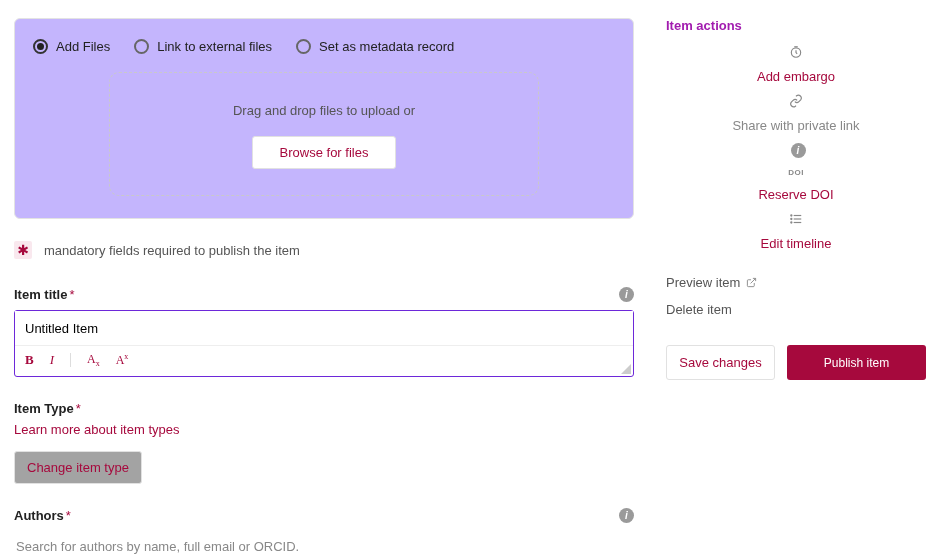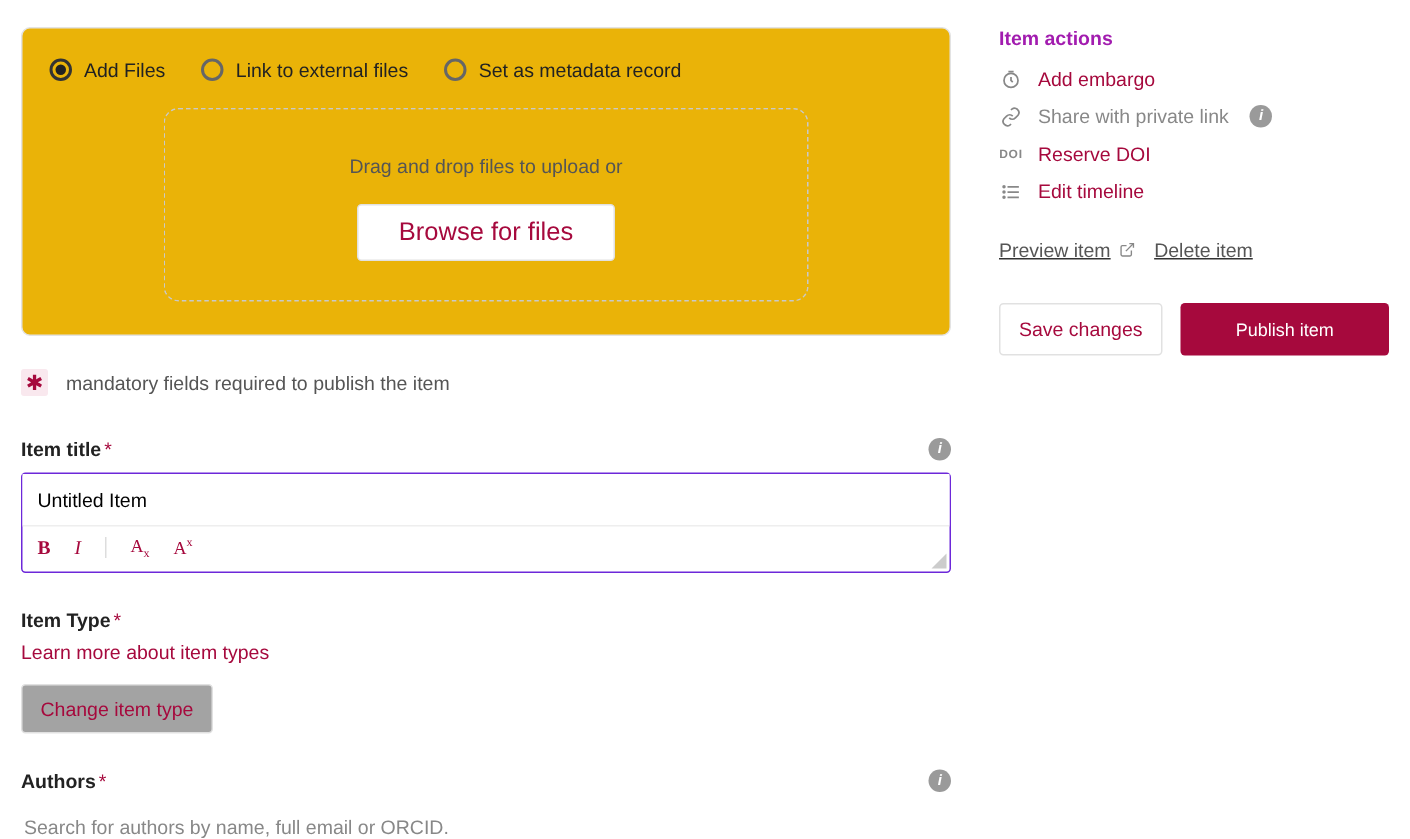--- a/index.html
+++ b/index.html
@@ -10,21 +10,21 @@
     background: #fff;
     padding: 18px 14px;
   }
   .wrapper { display: flex; gap: 32px; }
   .main { flex: 1; max-width: 638px; }
   .side { width: 260px; }
 
   .upload-panel {
     border: 1px solid #e3e3e3;
     border-radius: 6px;
-    background: #eab308;
+    background: #c4b5fd;
     padding: 20px 18px 22px 18px;
   }
   .file-modes { display: flex; align-items: center; gap: 24px; margin-bottom: 18px; }
   .mode { display: flex; align-items: center; gap: 8px; font-size: 13px; color: #222; cursor: pointer; }
   .radio {
     width: 15px; height: 15px; border-radius: 50%;
     border: 2px solid #333; display: inline-flex; align-items: center; justify-content: center;
   }
   .radio.checked::after { content: ""; width: 7px; height: 7px; background: #222; border-radius: 50%; }
   .radio.unchecked { border-color: #666; }
@@ -39,21 +39,21 @@
     color: #555;
   }
   .dropzone-text { font-size: 13px; color: #555; margin-bottom: 18px; }
   .browse-btn {
     display: inline-block;
     border: 1px solid #e1e1e1;
     background: #fff;
     color: #a6093d;
     padding: 8px 27px;
     border-radius: 3px;
-    font-size: 17px;
+    font-size: 13px;
     cursor: pointer;
   }
 
   .mandatory-row { display: flex; align-items: center; gap: 12px; margin: 22px 0 28px; }
   .star-badge {
     width: 18px; height: 18px; background: #f9e8ee; color: #a6093d;
     display: flex; align-items: center; justify-content: center;
     font-size: 14px; border-radius: 2px;
   }
   .mandatory-text { font-size: 13px; color: #555; }
@@ -99,26 +99,26 @@
 
   .author-input {
     width: 100%; border: none; border-bottom: 2px solid #3aa897;
     padding: 8px 2px; font-size: 13px; outline: none;
   }
   .author-input::placeholder { color: #888; }
 
   
   .side-header { font-weight: 600; font-size: 13px; margin-bottom: 12px; color: #a21caf; }
   .action-list { display: flex; flex-direction: column; gap: 10px; margin-bottom: 24px; }
-  .action-item { display: flex; align-items: center; gap: 10px; font-size: 13px; cursor: pointer; }
+  .action-item { display: flex; align-items: center; gap: 10px; font-size: 13px; cursor: pointer; flex-direction: column; }
   .action-item .ico { width: 16px; display: inline-flex; justify-content: center; color: #888; }
   .action-item .lbl.red { color: #a6093d; }
   .action-item .lbl.grey { color: #888; }
 
-  .plain-actions { display: flex; flex-direction: row; gap: 12px; margin-bottom: 28px; text-decoration: underline; }
+  .plain-actions { display: flex; flex-direction: column; gap: 12px; margin-bottom: 28px; }
   .plain { font-size: 13px; color: #555; cursor: pointer; display: inline-flex; align-items: center; gap: 6px;}
   .ext-icon { font-size: 11px; color: #888;}
 
   .side-btn-row { display: flex; gap: 12px; justify-content: space-between; }
   .btn-save {
     flex: 1; border: 1px solid #e1e1e1; background: #fff; color: #a6093d;
     padding: 9px 0; border-radius: 3px; font-size: 13px; cursor: pointer; text-align: center;
   }
   .btn-publish {
     flex: 1; border: none; background: #a6093d; color: #fff;

